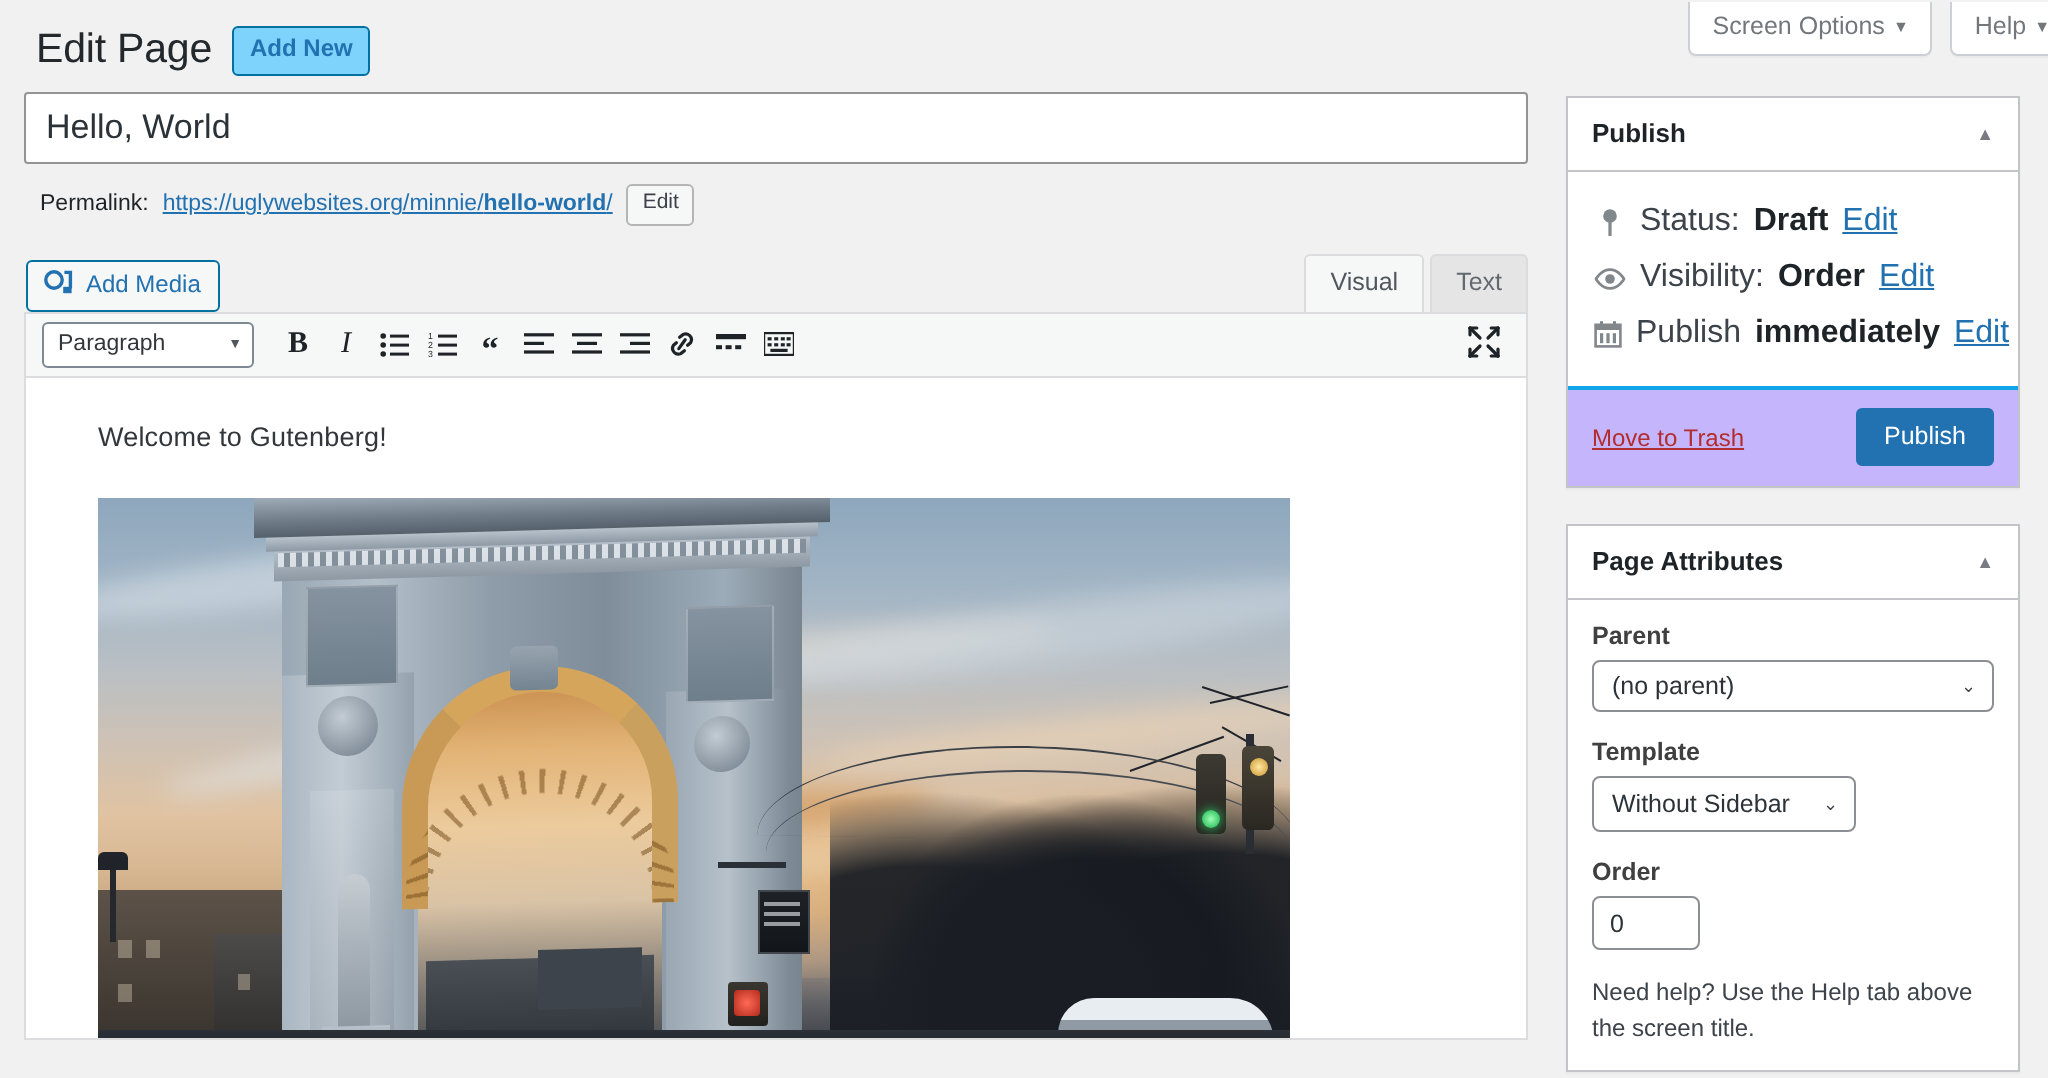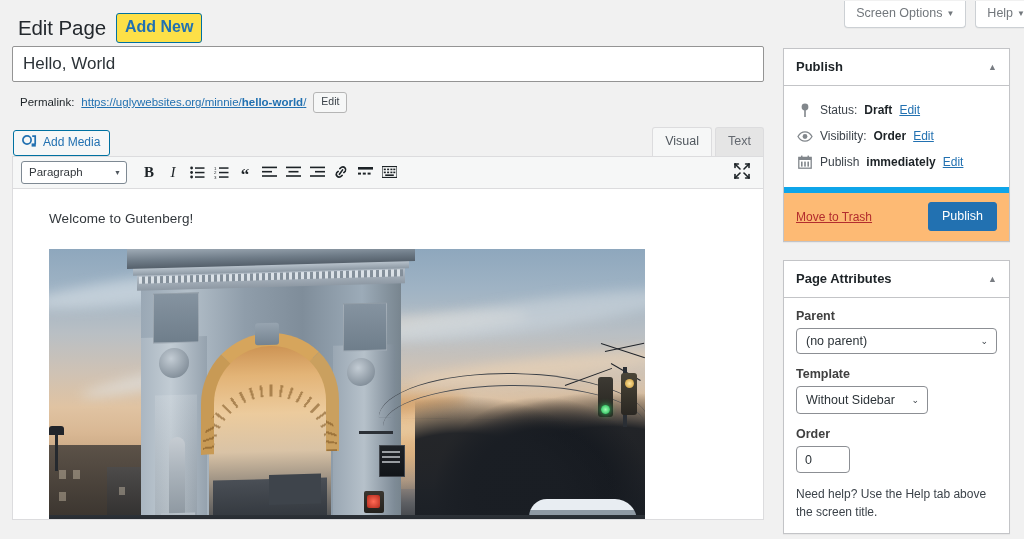--- a/index.html
+++ b/index.html
@@ -23,22 +23,22 @@
     box-shadow: 0 1px 0 rgba(0,0,0,0.03);
     white-space: nowrap;
   }
   .screen-tab .caret { font-size: 8px; margin-left: 4px; position: relative; top: -1px; }
 
   
   .page-head { position: absolute; left: 18px; top: 13px; display: flex; align-items: center; gap: 10px; }
   .page-title { font-size: 20.5px; font-weight: 400; color: #23282d; letter-spacing: -0.1px; }
   .btn-secondary {
     display: inline-block;
-    background: #fde047; border: 1px solid #0071a1; border-radius: 3px;
-    color: #2271b1; font-size: 16px; font-weight: 700;
+    background: #7dd3fc; border: 1px solid #0071a1; border-radius: 3px;
+    color: #2271b1; font-size: 12px; font-weight: 700;
     padding: 3px 8px 4px 8px; line-height: 1.3; white-space: nowrap;
   }
 
   
   .main { position: absolute; left: 12px; top: 46px; width: 752px; }
 
   .title-input {
     width: 100%; box-sizing: border-box;
     height: 36px; background: #fff;
     border: 1px solid #949494; border-radius: 2px;
@@ -286,28 +286,28 @@
 
   .pub-row1 { display: flex; justify-content: space-between; align-items: center; margin-bottom: 10px; }
   .btn-draft {
     background: #f6f7f7; border: 1px solid #0071a1; border-radius: 3px;
     color: #2271b1; font-size: 12px; padding: 4px 10px 5px 10px; line-height: 1.3;
   }
   .btn-preview {
     background: #f6f7f7; border: 1px solid #0071a1; border-radius: 3px;
     color: #2271b1; font-size: 12px; padding: 4px 10px 5px 10px; line-height: 1.3;
   }
-  .misc-row { display: flex; align-items: center; gap: 7px; font-size: 12px; color: #3c434a; padding: 5px 0 5px 1px; }
+  .misc-row { display: flex; align-items: center; gap: 7px; font-size: 16px; color: #3c434a; padding: 5px 0 5px 1px; }
   .misc-row b { color: #1d2327; }
   .misc-ico { width: 16px; height: 16px; display: inline-flex; align-items: center; justify-content: center; color: #82878c; }
   .lnk { color: #2271b1; text-decoration: underline; }
 
   .pub-footer {
     display: flex; align-items: center; justify-content: space-between;
-    background: #fdba74; border-top: 6px solid #0ea5e9; padding: 9px 12px 10px 12px;
+    background: #c4b5fd; border-top: 2px solid #0ea5e9; padding: 9px 12px 10px 12px;
   }
   .trash-lnk { color: #b32d2e; text-decoration: underline; font-size: 12px; }
   .btn-publish {
     background: #2271b1; border: 1px solid #2271b1; border-radius: 3px;
     color: #fff; font-size: 12.5px; padding: 5px 13px 6px 13px; line-height: 1.3;
   }
 
   .field-label { font-size: 12.5px; font-weight: 700; color: #404040; margin-bottom: 5px; }
   .select-ctl {
     display: flex; align-items: center; justify-content: space-between;

